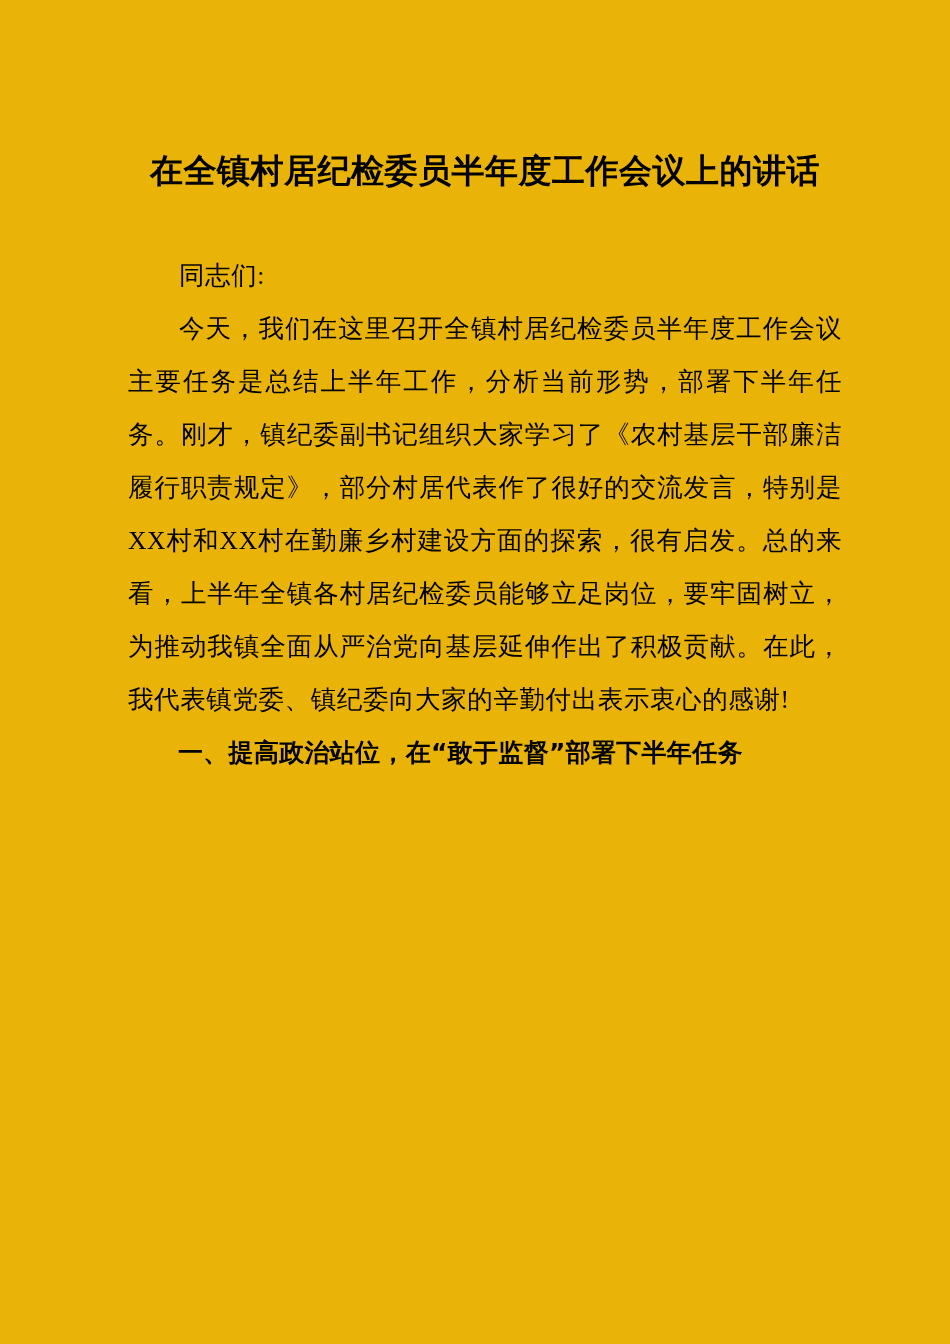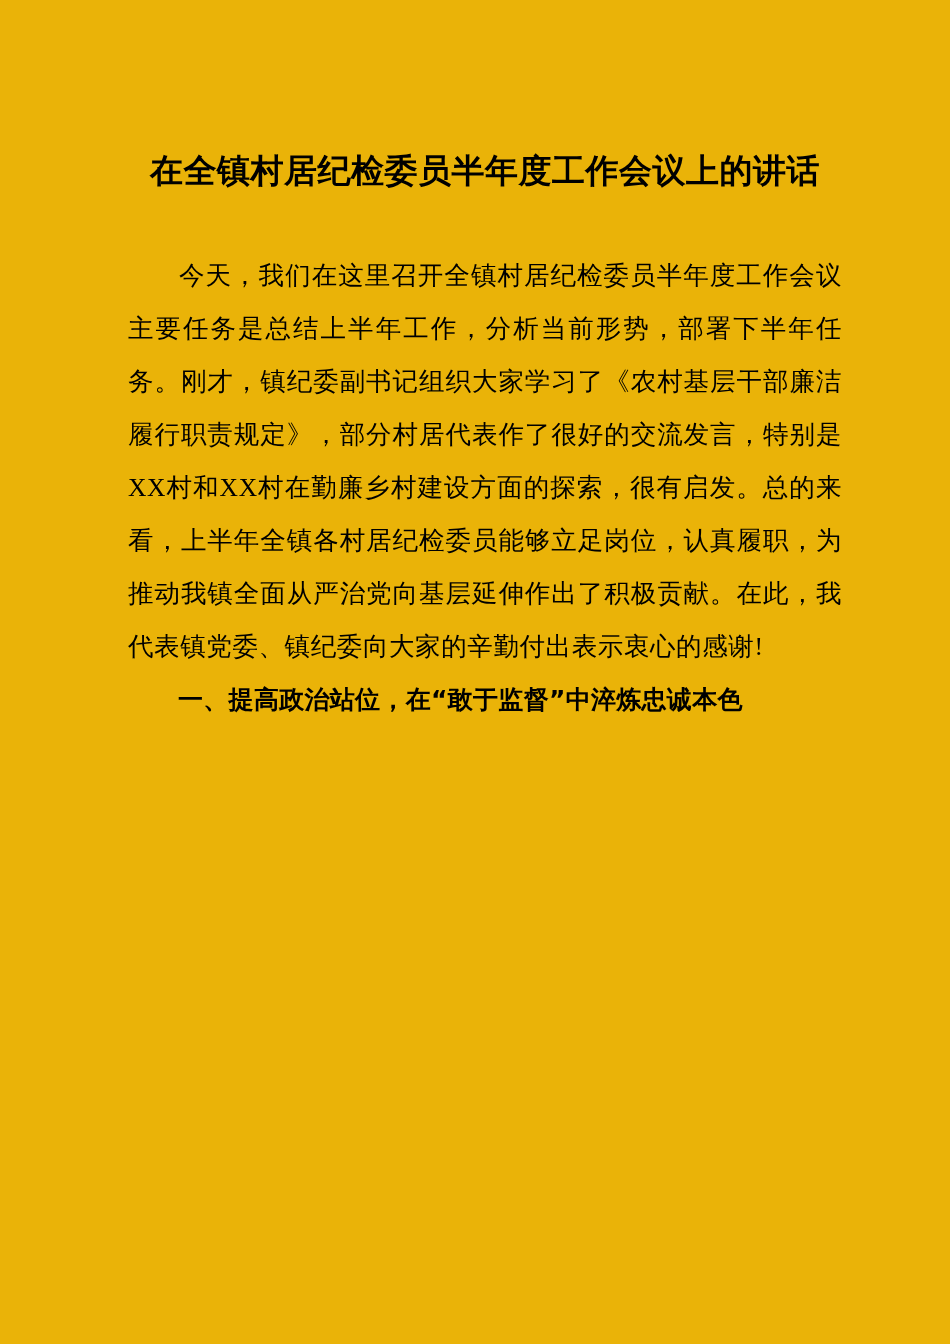--- a/index.html
+++ b/index.html
@@ -54,22 +54,23 @@
 </style>
 </head>
 <body>
 
 <div class="page">
 
   <h1 class="doc-title">在全镇村居纪检委员半年度工作会议上的讲话</h1>
 
   <div class="body-block">
 
+    <p class="para">同志们:</p>
 
-    <p class="para">今天，我们在这里召开全镇村居纪检委员半年度工作会议主要任务是总结上半年工作，分析当前形势，部署下半年任务。刚才，镇纪委副书记组织大家学习了《农村基层干部廉洁履行职责规定》，部分村居代表作了很好的交流发言，特别是XX村和XX村在勤廉乡村建设方面的探索，很有启发。总的来看，上半年全镇各村居纪检委员能够立足岗位，认真履职，为推动我镇全面从严治党向基层延伸作出了积极贡献。在此，我代表镇党委、镇纪委向大家的辛勤付出表示衷心的感谢!</p>
+    <p class="para">今天，我们在这里召开全镇村居纪检委员半年度工作会议主要任务是总结上半年工作，分析当前形势，部署下半年任务。刚才，镇纪委副书记组织大家学习了《农村基层干部廉洁履行职责规定》，部分村居代表作了很好的交流发言，特别是XX村和XX村在勤廉乡村建设方面的探索，很有启发。总的来看，上半年全镇各村居纪检委员能够立足岗位，要牢固树立，为推动我镇全面从严治党向基层延伸作出了积极贡献。在此，我代表镇党委、镇纪委向大家的辛勤付出表示衷心的感谢!</p>
 
 
-    <p class="heading-para">一、提高政治站位，在“敢于监督”中淬炼忠诚本色</p>
+    <p class="heading-para">一、提高政治站位，在“敢于监督”部署下半年任务</p>
 
 
   </div>
 
 </div>
 
 </body></html>

